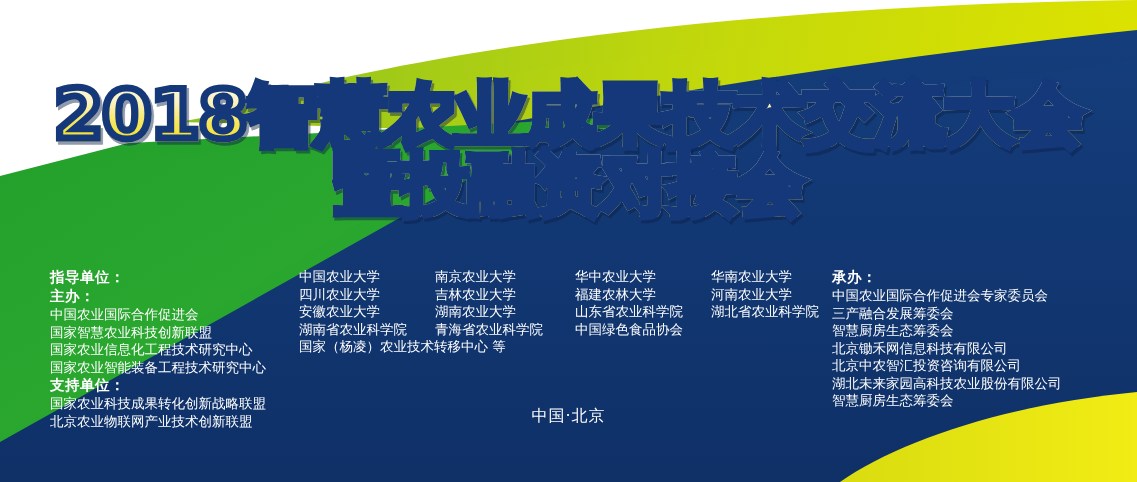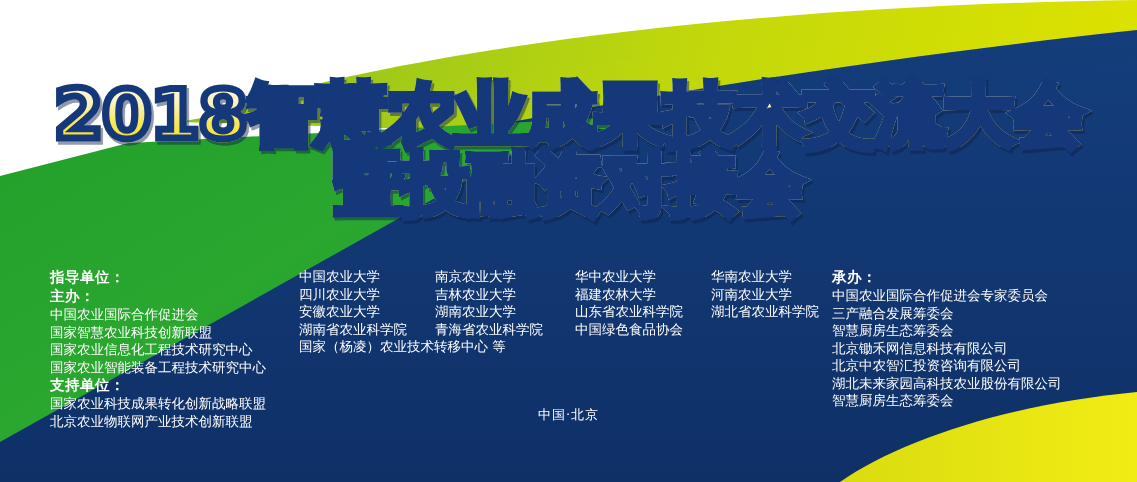--- a/index.html
+++ b/index.html
@@ -56,21 +56,21 @@
   #col-host{left:832px;top:268px;}
 
   .grid-assist{display:grid;grid-template-columns:136px 140px 136px auto;}
   .grid-assist span{white-space:nowrap;font-family:Liberation Serif, serif;}
 
   .place{
     position:absolute;left:0;top:406px;width:1137px;
     text-align:center;
     color:#ffffff;
     font-family:"DejaVu Sans","Liberation Sans",sans-serif;
-    font-size:13px;
+    font-size:16px;
     letter-spacing:1px;
   }
 </style>
 </head>
 <body>
 
 <div id="banner">
 
   <svg class="bg-svg" viewBox="0 0 1137 482">
     <defs>

